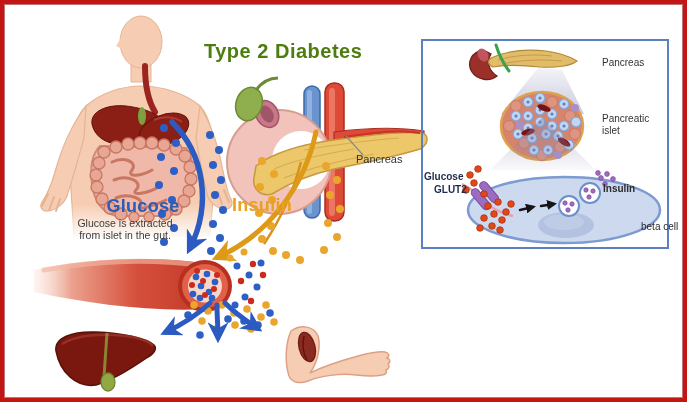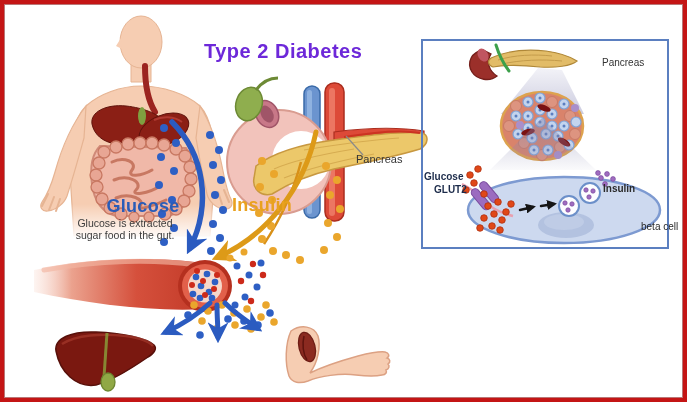--- a/index.html
+++ b/index.html
@@ -5,21 +5,21 @@
   html,body{margin:0;padding:0;background:#fff;}
   .canvas{
     position:relative;width:687px;height:402px;box-sizing:border-box;
     background:#fff;border:4px solid var(--border-red,#c41515);
     box-shadow:inset 0 0 0 1px rgba(130,8,8,.55), 0 0 0 1px rgba(130,8,8,.45);
     font-family:"Liberation Sans","DejaVu Sans",sans-serif;overflow:hidden;
   }
   .art{position:absolute;left:0;top:0;width:687px;height:402px;}
   .txt{position:absolute;white-space:pre-line;color:#3c3c3c;}
   .center{text-align:center;}
-  .title{font-size:20px;font-weight:bold;color:#6d28d9;letter-spacing:.5px;}
+  .title{font-size:20px;font-weight:bold;color:#4d7c0f;letter-spacing:.5px;}
   .big-label{font-size:18px;font-weight:bold;letter-spacing:.3px;}
   .glucose-c{color:var(--glucose-blue,#2a5cb8);}
   .insulin-c{color:var(--insulin-orange,#e9a11f);}
   .small{font-size:10.5px;line-height:11.8px;}
   .bold-note{font-size:11.5px;line-height:12.8px;font-weight:bold;color:#1f1f1f;}
   .tag{font-size:10px;color:#333;line-height:12px;}
   .tag-b{font-size:10px;font-weight:bold;color:#1c2b4a;line-height:11px;}
   .inset-box{
     position:absolute;left:417px;top:35px;width:248px;height:210px;box-sizing:border-box;
     border:2px solid var(--inset-border,#5b7fc0);background:transparent;
@@ -397,27 +397,29 @@
     </g>
   </g>
 </svg>
 
 <div class="inset-box"></div>
 
 <div class="txt title" style="left:200px;top:36px;width:195px;">Type 2 Diabetes</div>
 
 <div class="txt big-label glucose-c center" style="left:93px;top:192px;width:92px;">Glucose</div>
 <div class="txt small center" style="left:58px;top:214px;width:126px;">Glucose is extracted
-sugar food in the gut.</div>
+from islet in the gut.</div>
 
 <div class="txt big-label insulin-c center" style="left:216px;top:191px;width:84px;">Insulin</div>
 
 <div class="txt tag" style="left:352px;top:149px;width:62px;font-size:11px;">Pancreas</div>
 
 
 
 <div class="txt tag" style="left:598px;top:53px;">Pancreas</div>
+<div class="txt tag" style="left:598px;top:109px;width:62px;">Pancreatic
+islet</div>
 <div class="txt tag-b" style="left:420px;top:167px;">Glucose</div>
 <div class="txt tag-b" style="left:430px;top:180px;">GLUT2</div>
 <div class="txt tag" style="left:599px;top:179px;font-weight:bold;color:#2a2a2a;">Insulin</div>
 <div class="txt tag" style="left:601px;top:217px;color:#2a2a2a;margin-left:36px;">beta cell</div>
 
 </div>
 
 </body></html>

